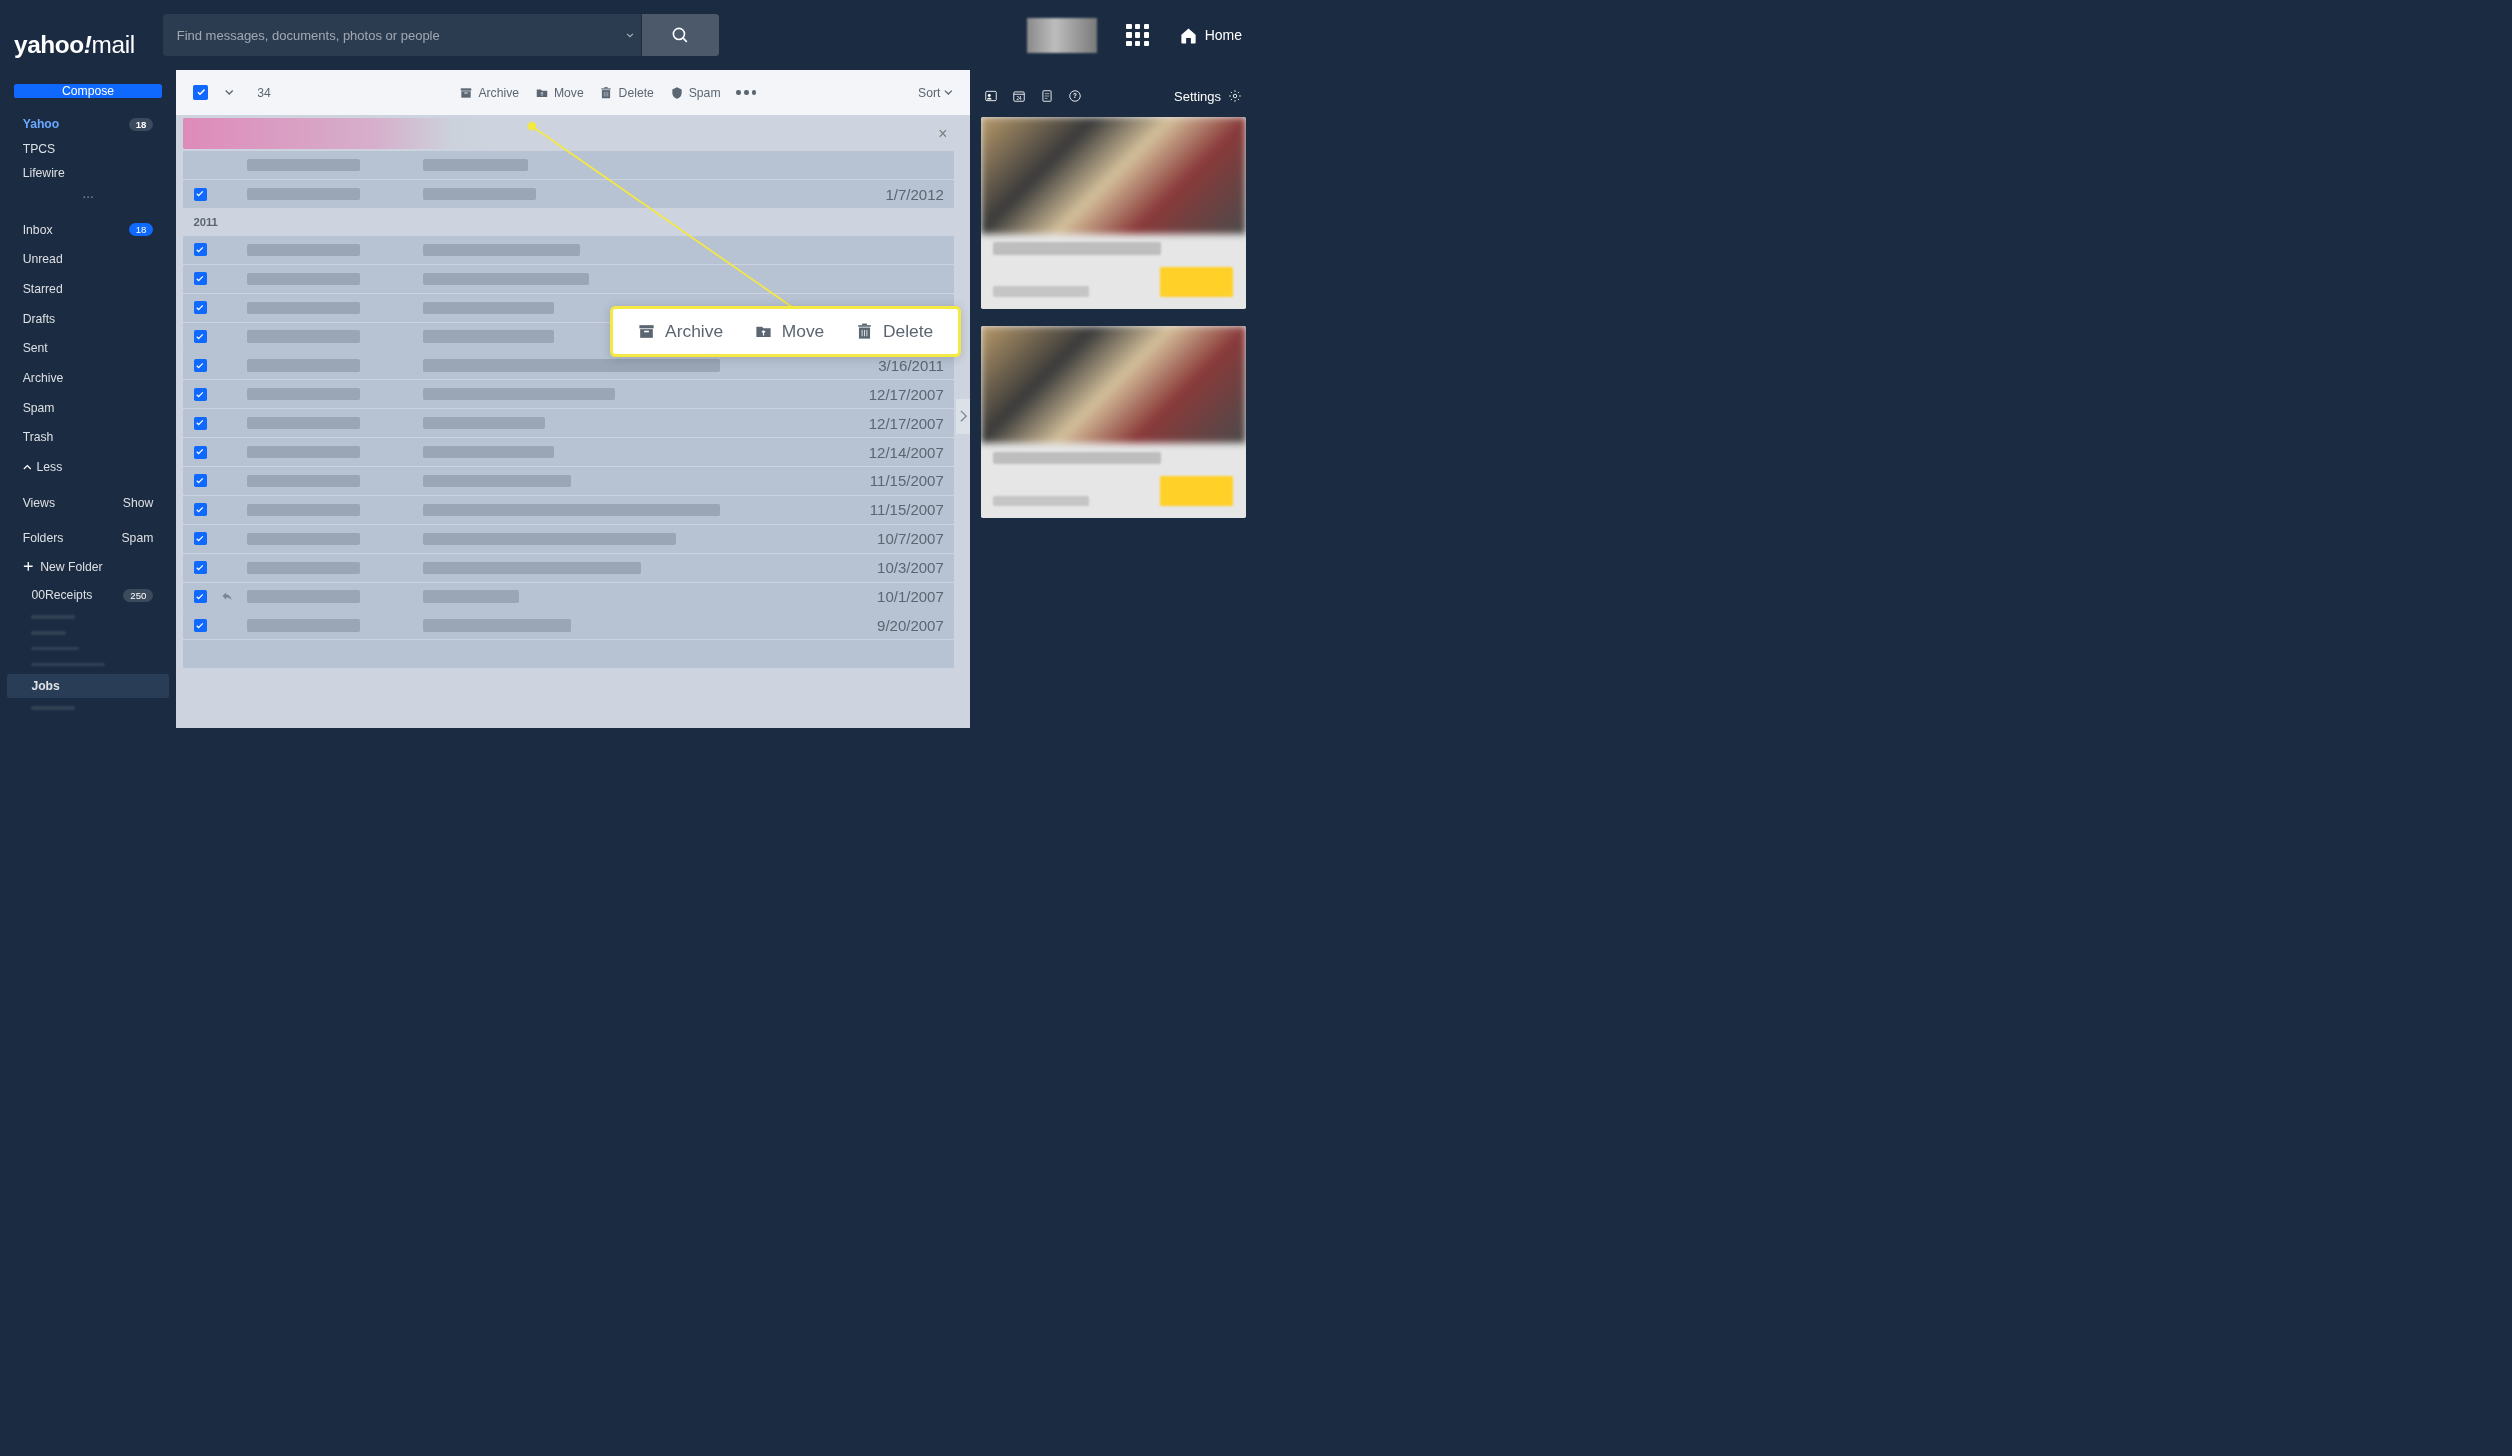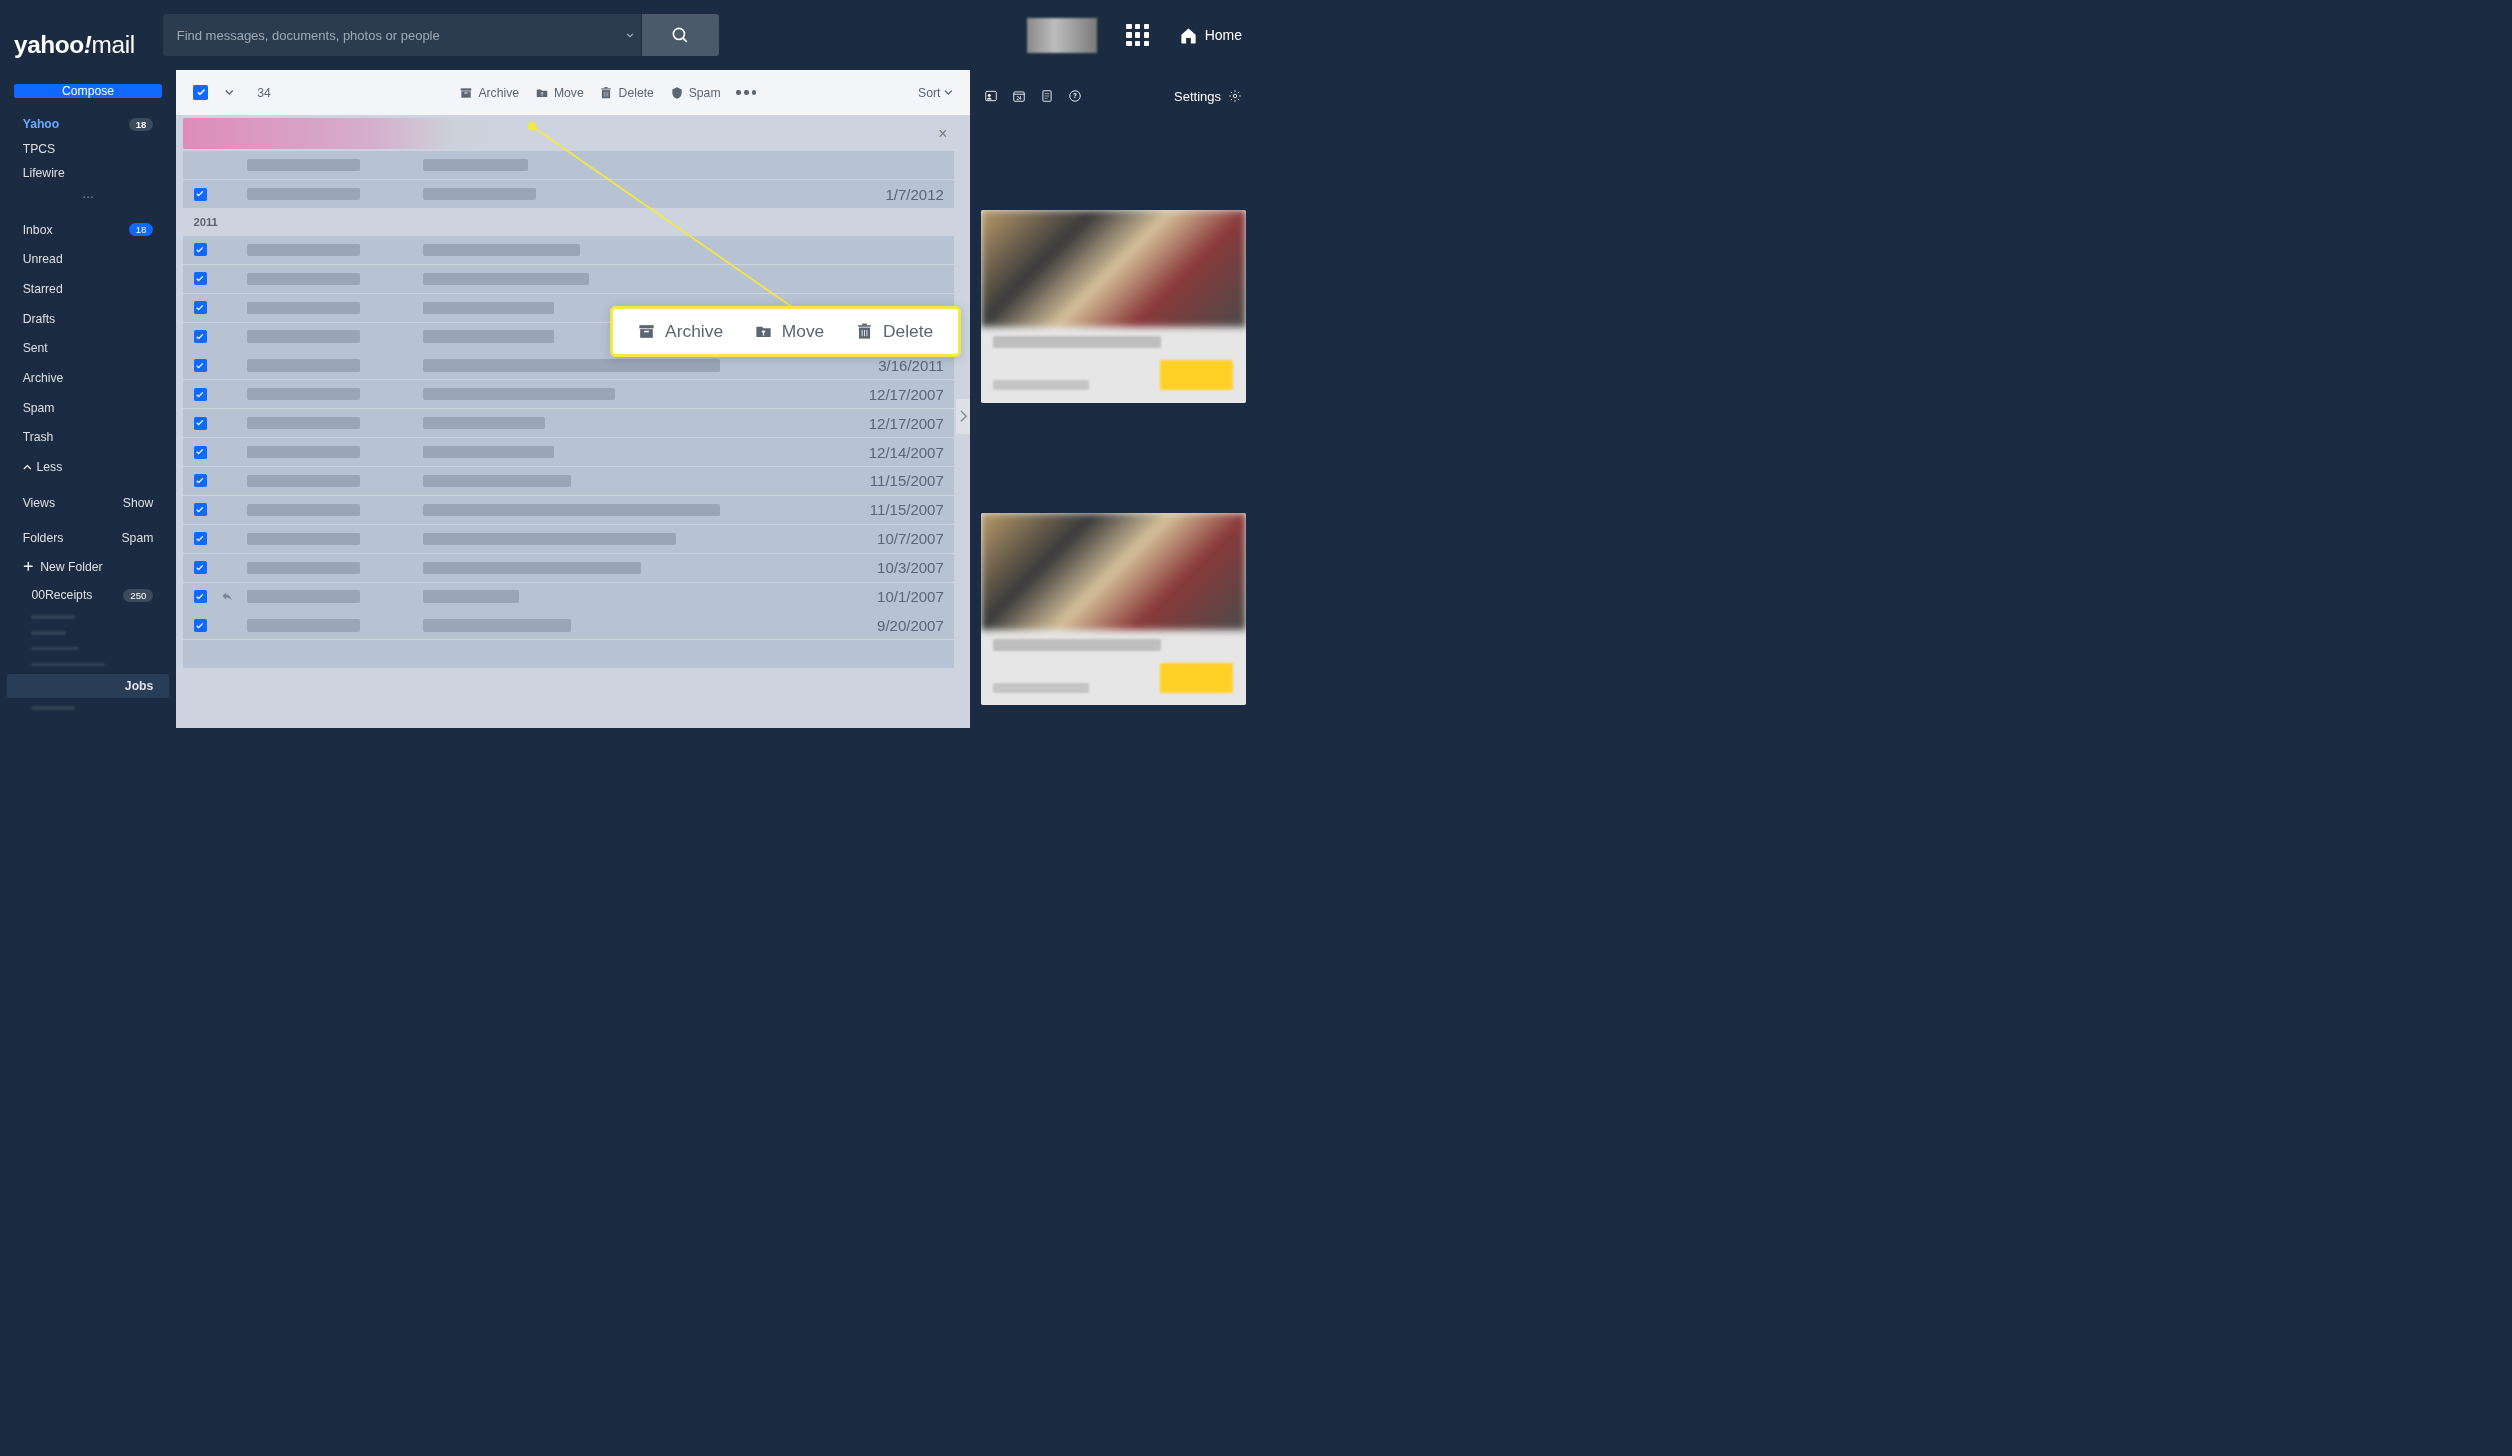--- a/index.html
+++ b/index.html
@@ -32,21 +32,21 @@
 .acct.active { color: #6aa7ff; font-weight: 600; }
 .badge { background: rgba(255,255,255,0.15); color: #fff; border-radius: 8.7px; padding: 0.9px 7px; font-size: 9.6px; }
 .badge.blue { background: #0f69ff; }
 .ellipsis { text-align: center; color: rgba(255,255,255,0.5); font-size: 12.2px; padding: 1.7px 0 5.2px; }
 .nav-item { display: flex; justify-content: space-between; align-items: center; padding: 6.1px 15.7px; cursor: pointer; font-size: 12.2px; color: rgba(255,255,255,0.85); border-radius: 2.6px; }
 .less-item { display: flex; align-items: center; gap: 5.2px; padding: 6.1px 15.7px; cursor: pointer; color: rgba(255,255,255,0.85); }
 .section-hdr { display: flex; justify-content: space-between; padding: 12.2px 15.7px 5.2px; color: rgba(255,255,255,0.85); font-size: 12.2px; }
 .section-hdr .action { cursor: pointer; }
 .new-folder { display: flex; align-items: center; gap: 7px; padding: 6.1px 15.7px; cursor: pointer; color: rgba(255,255,255,0.85); }
 .folder-item { display: flex; justify-content: space-between; align-items: center; padding: 5.2px 15.7px 5.2px 24.4px; cursor: pointer; color: rgba(255,255,255,0.85); font-size: 12.2px; border-radius: 2.6px; }
-.folder-item.selected { background: #2a3d57; font-weight: 600; justify-content: flex-end; }
+.folder-item.selected { background: #2a3d57; font-weight: 600; }
 .blur-line { height: 12.2px; margin: 4.4px 15.7px 4.4px 24.4px; background: rgba(180,180,180,0.18); border-radius: 1.7px; filter: blur(0.9px); }
 
 
 .mail-pane { flex: 1; background: #cdd4df; display: flex; flex-direction: column; position: relative; }
 .toolbar { height: 45px; display: flex; align-items: center; padding: 0 17.4px; gap: 15.7px; background: #f3f5f8; color: #5b6672; font-size: 12.2px; }
 .tb-check { width: 15px; height: 15px; background: #0f69ff; border-radius: 1.7px; display: flex; align-items: center; justify-content: center; cursor: pointer; }
 .tb-check svg { width: 10.5px; height: 10.5px; }
 .tb-count { margin-left: 7px; color: #5b6672; }
 .tb-spacer { width: 157px; }
 .tb-btn { display: flex; align-items: center; gap: 5.2px; cursor: pointer; color: #5b6672; }
@@ -66,21 +66,21 @@
 .msg-row .grow { flex: 1; }
 .msg-row .date { color: #5b6672; font-size: 15px; flex-shrink: 0; }
 .year-hdr { padding: 7px 17.4px; color: #5b6672; font-size: 11.3px; font-weight: 600; background: #cdd4df; }
 
 
 .callout-line { position: absolute; pointer-events: none; }
 .callout { position: absolute; background: #fff; border: 3.5px solid #f4e842; border-radius: 5.2px; padding: 12.2px 24.4px; display: flex; gap: 31px; align-items: center; font-size: 17.4px; color: #5b6672; box-shadow: 0 1.7px 10.5px rgba(0,0,0,0.15); pointer-events: none; }
 .callout .cb { display: flex; align-items: center; gap: 8.7px; }
 
 
-.right-rail { width: 286px; background: #1a2b42; padding: 8.7px 10.5px; display: flex; flex-direction: column; gap: 3px; overflow: hidden; justify-content: space-between; }
+.right-rail { width: 286px; background: #1a2b42; padding: 8.7px 10.5px; display: flex; flex-direction: column; gap: 3px; overflow: hidden; }
 .rr-top { height: 35px; display: flex; align-items: center; gap: 15.7px; padding: 0 3.5px; }
 .rr-top .rr-icons { display: flex; gap: 14px; }
 .rr-top .grow { flex: 1; }
 .rr-settings { display: flex; align-items: center; gap: 7px; cursor: pointer; font-size: 13px; }
 .ad-card { width: 100%; background: #e6e6e6; border-radius: 1.7px; overflow: hidden; margin-bottom: 14px; }
 .ad-img { width: 100%; height: 117px; background: linear-gradient(135deg, #b89a6a 0%, #3a3a3a 30%, #d4c09a 50%, #8a3a3a 70%, #4a4a4a 100%); filter: blur(3.5px); }
 .ad-body { padding: 8.7px 12.2px 12.2px; }
 .ad-line1 { height: 12.2px; width: 70%; background: rgba(100,100,100,0.3); margin-bottom: 12.2px; border-radius: 1.7px; filter: blur(0.9px); }
 .ad-row2 { display: flex; justify-content: space-between; align-items: flex-end; }
 .ad-line2 { height: 10.5px; width: 40%; background: rgba(100,100,100,0.25); border-radius: 1.7px; filter: blur(0.9px); }

